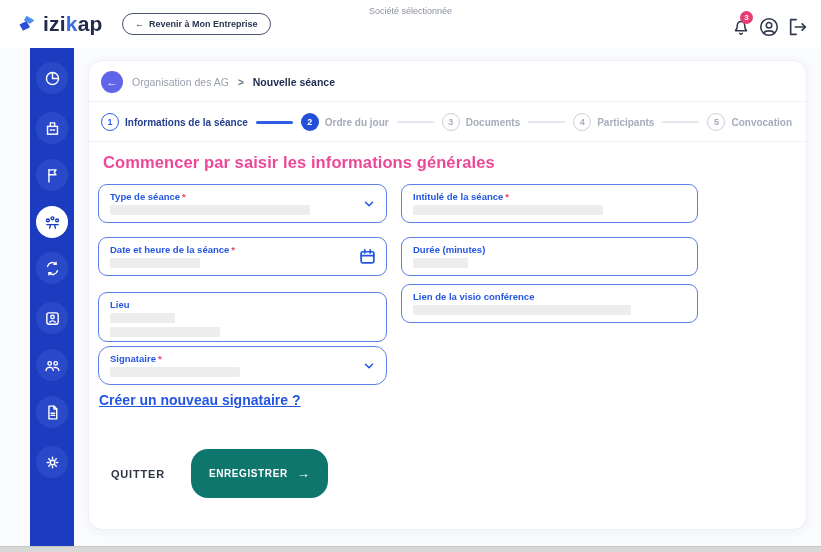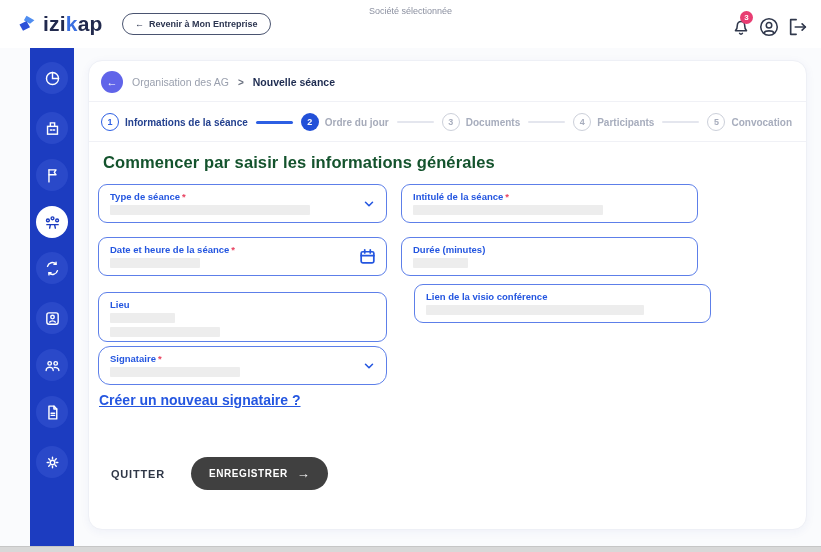--- a/index.html
+++ b/index.html
@@ -52,49 +52,49 @@
   .step.done .circ { border:1.5px solid #2d5fe3; color:#2d5fe3; background:#fff; }
   .step.done .slabel { color:#24418f; }
   .step.current .circ { background:#2250d8; color:#fff; }
   .step.current .slabel { color:#a6abba; }
   .step.todo .circ { border:1.5px solid #ccd0da; color:#a7adbd; background:#fff; }
   .step.todo .slabel { color:#a7adbd; }
   .conn { flex:1; height:2px; background:#e4e6ee; border-radius:2px; }
   .conn.active { height:3px; background:#2d5fe3; }
 
   
-  .form-title { position:absolute; left:14px; top:92px; font-size:16.5px; font-weight:bold; color:#14532d; letter-spacing:.1px;text-align:center; }
+  .form-title { position:absolute; left:14px; top:92px; font-size:16.5px; font-weight:bold; color:#ec4899; letter-spacing:.1px;text-align:center; }
 
   
   .field { position:absolute; border:1.5px solid #5d7fe9; border-radius:9px; background:#fff; padding:6px 11px; cursor:text; }
   .field .lbl { font-size:9.5px; font-weight:bold; color:#2456e0; }
   .field .mark { color:#e8415f; margin-left:2px; }
   .bar { height:10px; background:#ededed; border-radius:1px; margin-top:3px; }
   .chev { position:absolute; right:10px; top:50%; transform:translateY(-50%); width:14px; height:14px; color:#2456e0; }
   .cal { position:absolute; right:9px; top:9px; width:19px; height:19px; color:#2456e0; cursor:pointer; }
 
   .f-type      { left:9px;   top:123px; width:289px; height:39px; }
   .f-intitule  { left:312px; top:123px; width:297px; height:39px; }
   .f-date      { left:9px;   top:176px; width:289px; height:39px; }
   .f-duree     { left:312px; top:176px; width:297px; height:39px; }
   .f-lieu      { left:9px;   top:231px; width:289px; height:50px; }
-  .f-visio     { left:312px; top:223px; width:297px; height:39px;margin-left:13px; }
+  .f-visio     { left:312px; top:223px; width:297px; height:39px; }
   .f-sign      { left:9px;   top:285px; width:289px; height:39px;border-radius:12px; }
 
   .w200 { width:200px; } .w190 { width:190px; } .w90 { width:90px; } .w55 { width:55px; }
   .w65 { width:65px; } .w110 { width:110px; } .w218 { width:218px; } .w130 { width:130px; }
 
   .create-link { position:absolute; left:10px; top:331px; font-size:14px; font-weight:bold; color:#2456e0;
     text-decoration:underline; cursor:pointer; }
 
   
   .actions { position:absolute; left:22px; top:396px; height:33px; display:flex; align-items:center; gap:26px; }
   .quit-btn { font-size:11px; font-weight:bold; color:#2f3747; letter-spacing:.8px; cursor:pointer; background:none; border:none;
     font-family:inherit; }
-  .save-btn { height:33px; border:none; border-radius:17px; background:#404040; color:#fff; font-size:10px; font-weight:bold;
+  .save-btn { height:49px; border:none; border-radius:17px; background:#0f766e; color:#fff; font-size:10px; font-weight:bold;
     letter-spacing:.6px; padding:0 18px; display:flex; align-items:center; gap:9px; cursor:pointer; font-family:inherit; }
   .save-btn .arrow { font-size:13px; }
 </style>
 </head>
 <body>
 
 <div class="header">
   <div class="logo">
     <svg width="21" height="21" viewBox="0 0 24 24">
       <polygon points="12,2 21,7 16,11 9,7" fill="#4f8df0"></polygon>

